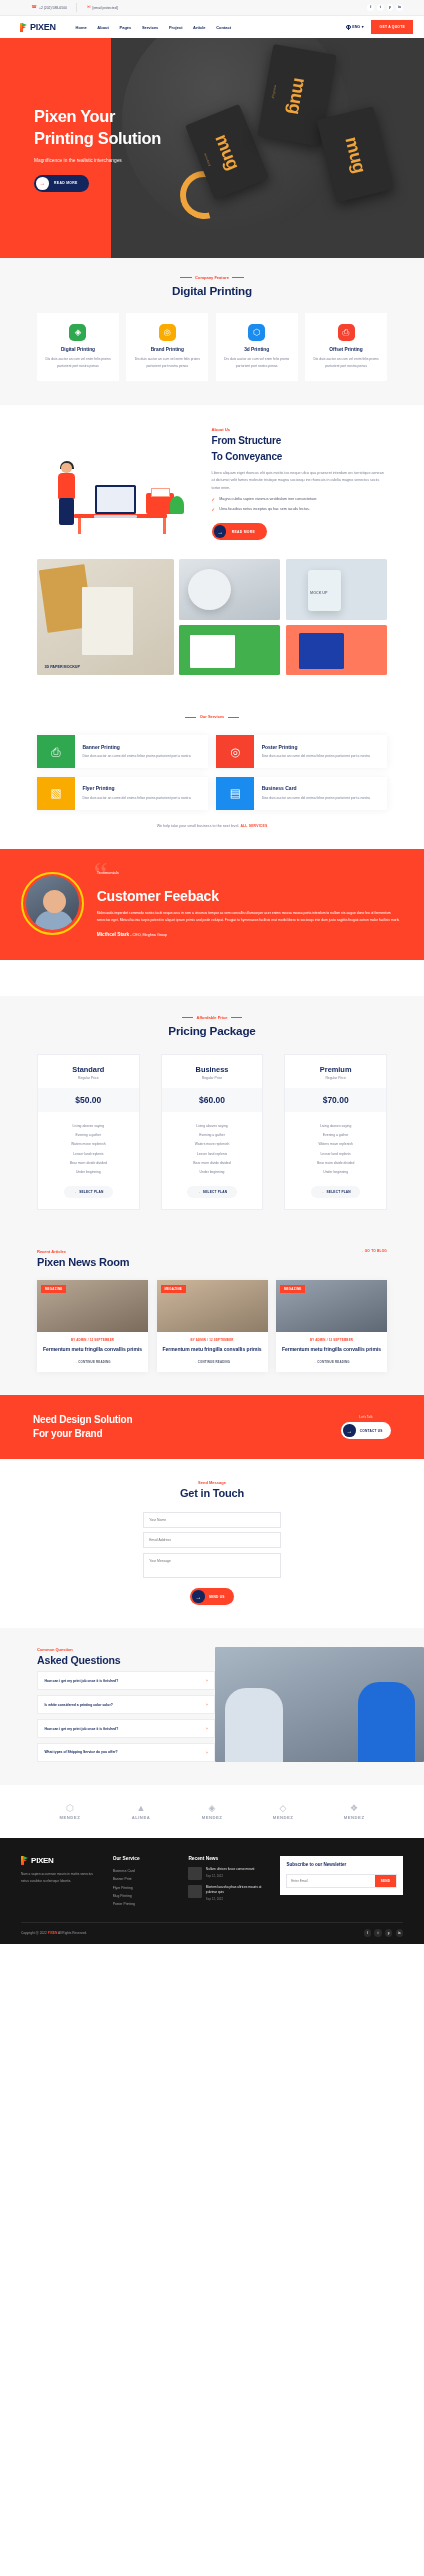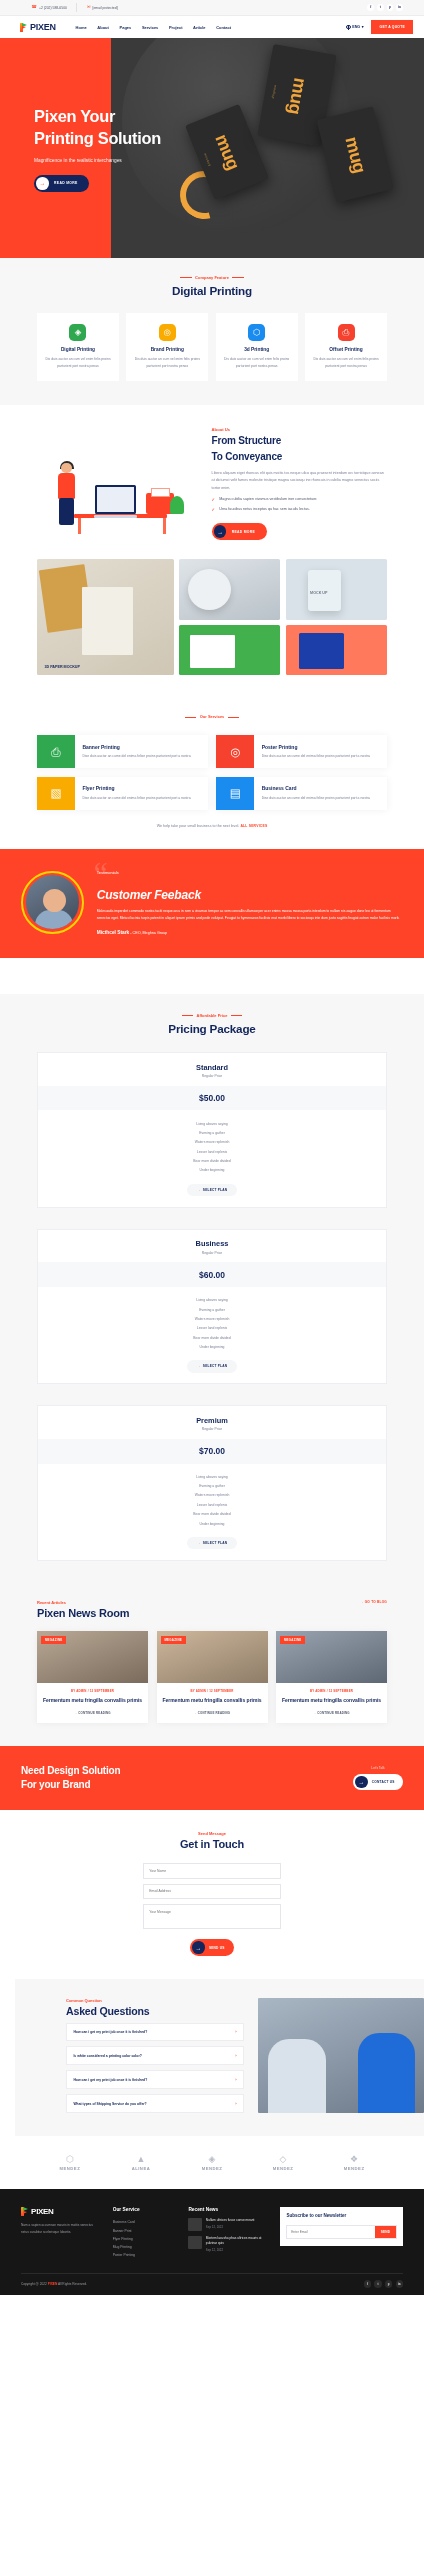--- a/index.html
+++ b/index.html
@@ -169,28 +169,28 @@
 
   
   .testi { background: #ff4328; padding: 21px 21px 23px; display: flex; gap: 12.7px; align-items: center; position: relative; overflow: hidden;}
   .testi-ring { width: 63px; height: 63px; border-radius: 50%; border: 2.1px solid #ffd400; padding: 2.7px; flex: none; }
   .testi-photo { width: 100%; height: 100%; border-radius: 50%; background: linear-gradient(150deg,#6f7f93,#3f4a59); position: relative; overflow: hidden;}
   .testi-photo:after{content:"";position:absolute;left:17px;top:13.8px;width:23px;height:23px;border-radius:50%;background:#e8b38d;}
   .testi-photo:before{content:"";position:absolute;left:9.5px;bottom:0;width:38px;height:19px;border-radius:15px 15px 0 0;background:#8fa9c4;}
   .testi-body { flex: 1; color: #fff; position: relative; }
   .quote-mark { position: absolute; left: -3.2px; top: -12.7px; font-size: 32px; color: rgba(255,255,255,.18); font-family: "Liberation Serif", serif; line-height: 1;}
   .testi-eyebrow { font-size: 4px; }
-  .testi-title { font-size: 12px; font-weight: bold; margin-top: 13px; letter-spacing: -0.2px; font-style: italic;}
+  .testi-title { font-size: 14px; font-weight: bold; margin-top: 13px; letter-spacing: -0.2px;}
   .testi-p { font-size: 3.4px; line-height: 2.1; margin-top: 6.4px; }
   .testi-by { font-size: 3.7px; margin-top: 7.4px; }
   .testi-by b { font-size: 4.8px; }
 
   
   .pricing { background: #f7f7f7; padding: 19px 0 24.4px; margin-top: 36px; }
-  .price-grid { display: grid; grid-template-columns: repeat(1,1fr); gap: 21px; margin-top: 17px; }
+  .price-grid { display: grid; grid-template-columns: repeat(3,1fr); gap: 21px; margin-top: 17px; }
   .price-card { background: #fff; border: 0.5px solid #eceef3; text-align: center; }
   .pc-top { padding: 9.5px 0 7.4px; }
   .pc-name { font-size: 7.4px; font-weight: bold; }
   .pc-reg { font-size: 3.4px; color: #7c8196; margin-top: 2.7px; }
   .pc-amount { background: #f7f8fa; padding: 7.4px 0; font-size: 8.5px; font-weight: bold; }
   .pc-feats { padding: 8.5px 0 3.2px; }
   .pc-feats div { font-size: 3.4px; color: #7c8196; padding: 2.7px 0; }
   .pc-btn {
     display: inline-flex; align-items: center; gap: 2.7px; background: #f5f6f8;
     border-radius: 10.6px; padding: 4.2px 9.5px; margin: 5.3px 0 10.6px;
@@ -210,21 +210,21 @@
   .ni1 { background: linear-gradient(160deg,#b9a895,#7a6b5c); }
   .ni2 { background: linear-gradient(160deg,#cdb79c,#8f7d68); }
   .ni3 { background: linear-gradient(160deg,#9aa4b0,#5e6874); }
   .badge { position: absolute; left: 4.2px; top: 5.3px; background: #ff4328; color: #fff; font-size: 2.9px; font-weight: bold; padding: 2.1px 3.7px; letter-spacing: 0.3px;}
   .news-body { padding: 6.4px 5.3px 8.5px; text-align: center; }
   .news-meta { font-size: 2.9px; font-weight: bold; color: #ff4328; letter-spacing: 0.2px;}
   .news-h { font-size: 5px; font-weight: bold; line-height: 1.5; margin-top: 3.7px; }
   .news-more { font-size: 2.9px; font-weight: bold; color: #50566b; margin-top: 6.4px; letter-spacing: 0.2px;}
 
   
-  .cta { background: #ff4328; padding: 18px 21px; display: flex; align-items: center; }
+  .cta { background: #ff4328; padding: 18px 33px; display: flex; align-items: center; }
   .cta h2 { color: #fff; font-size: 10px; font-weight: bold; line-height: 1.4; letter-spacing: -0.2px;}
   .cta-right { margin-left: auto; text-align: center; }
   .cta-eyebrow { color: #ffd8cf; font-size: 3.2px; margin-bottom: 3.2px; }
   .cta-btn { display: inline-flex; align-items: center; gap: 4.2px; background: #fff; border-radius: 10.6px; padding: 2.1px 8.5px 2.1px 2.1px; }
   .cta-btn .lbl { color: #12255c; font-size: 3.2px; font-weight: bold; letter-spacing: 0.2px;}
 
   
   .contact { padding: 21px 0 23px; text-align: center; }
   .ct-eyebrow { color: #ff4328; font-size: 4px; font-weight: bold; }
   .ct-title { font-size: 11px; font-weight: bold; margin-top: 2.1px; letter-spacing: -0.2px;}
@@ -232,21 +232,21 @@
   .ct-form input, .ct-form textarea {
     width: 100%; border: 0.5px solid #e4e6ec; background: #fff; padding: 4.8px 5.3px;
     font-size: 3.4px; color: #9aa0b0; margin-bottom: 4.8px;
     font-family: "Liberation Sans", sans-serif;
   }
   .ct-form textarea { height: 25.4px; resize: none; }
   .ct-btn { display: inline-flex; align-items: center; gap: 4.2px; background: #ff4328; border-radius: 10.6px; padding: 2.1px 9.5px 2.1px 2.1px; margin-top: 3.2px;}
   .ct-btn .lbl { color: #fff; font-size: 3.2px; font-weight: bold; letter-spacing: 0.2px; }
 
   
-  .faq { background: #f7f7f7; padding: 19px 0 23px; display: flex; gap: 14px; margin-left: 15px; }
+  .faq { background: #f7f7f7; padding: 19px 0 23px; display: flex; gap: 0; }
   .faq-left { width: 178px; }
   .faq-eyebrow { color: #ff4328; font-size: 4px; font-weight: bold; }
   .faq-title { font-size: 10.6px; font-weight: bold; margin-top: 2.1px; letter-spacing: -0.2px;}
   .faq-item {
     background: #fff; border: 0.5px solid #ececf1; padding: 5.8px 6.4px; margin-top: 5.3px;
     display: flex; align-items: center; font-size: 3.4px; font-weight: bold; color: #12255c;
   }
   .faq-item .chev { margin-left: auto; color: #ff4328; font-size: 4.2px; }
   .faq-img { flex: 1; border-radius: 1.1px; background: linear-gradient(160deg,#a9b6c4,#6c7a8a); position: relative; overflow: hidden;}
   .faq-img:after{content:"";position:absolute;left:9.5px;bottom:0;width:58px;height:74px;border-radius:21px 21px 0 0;background:#d9e1ea;}

